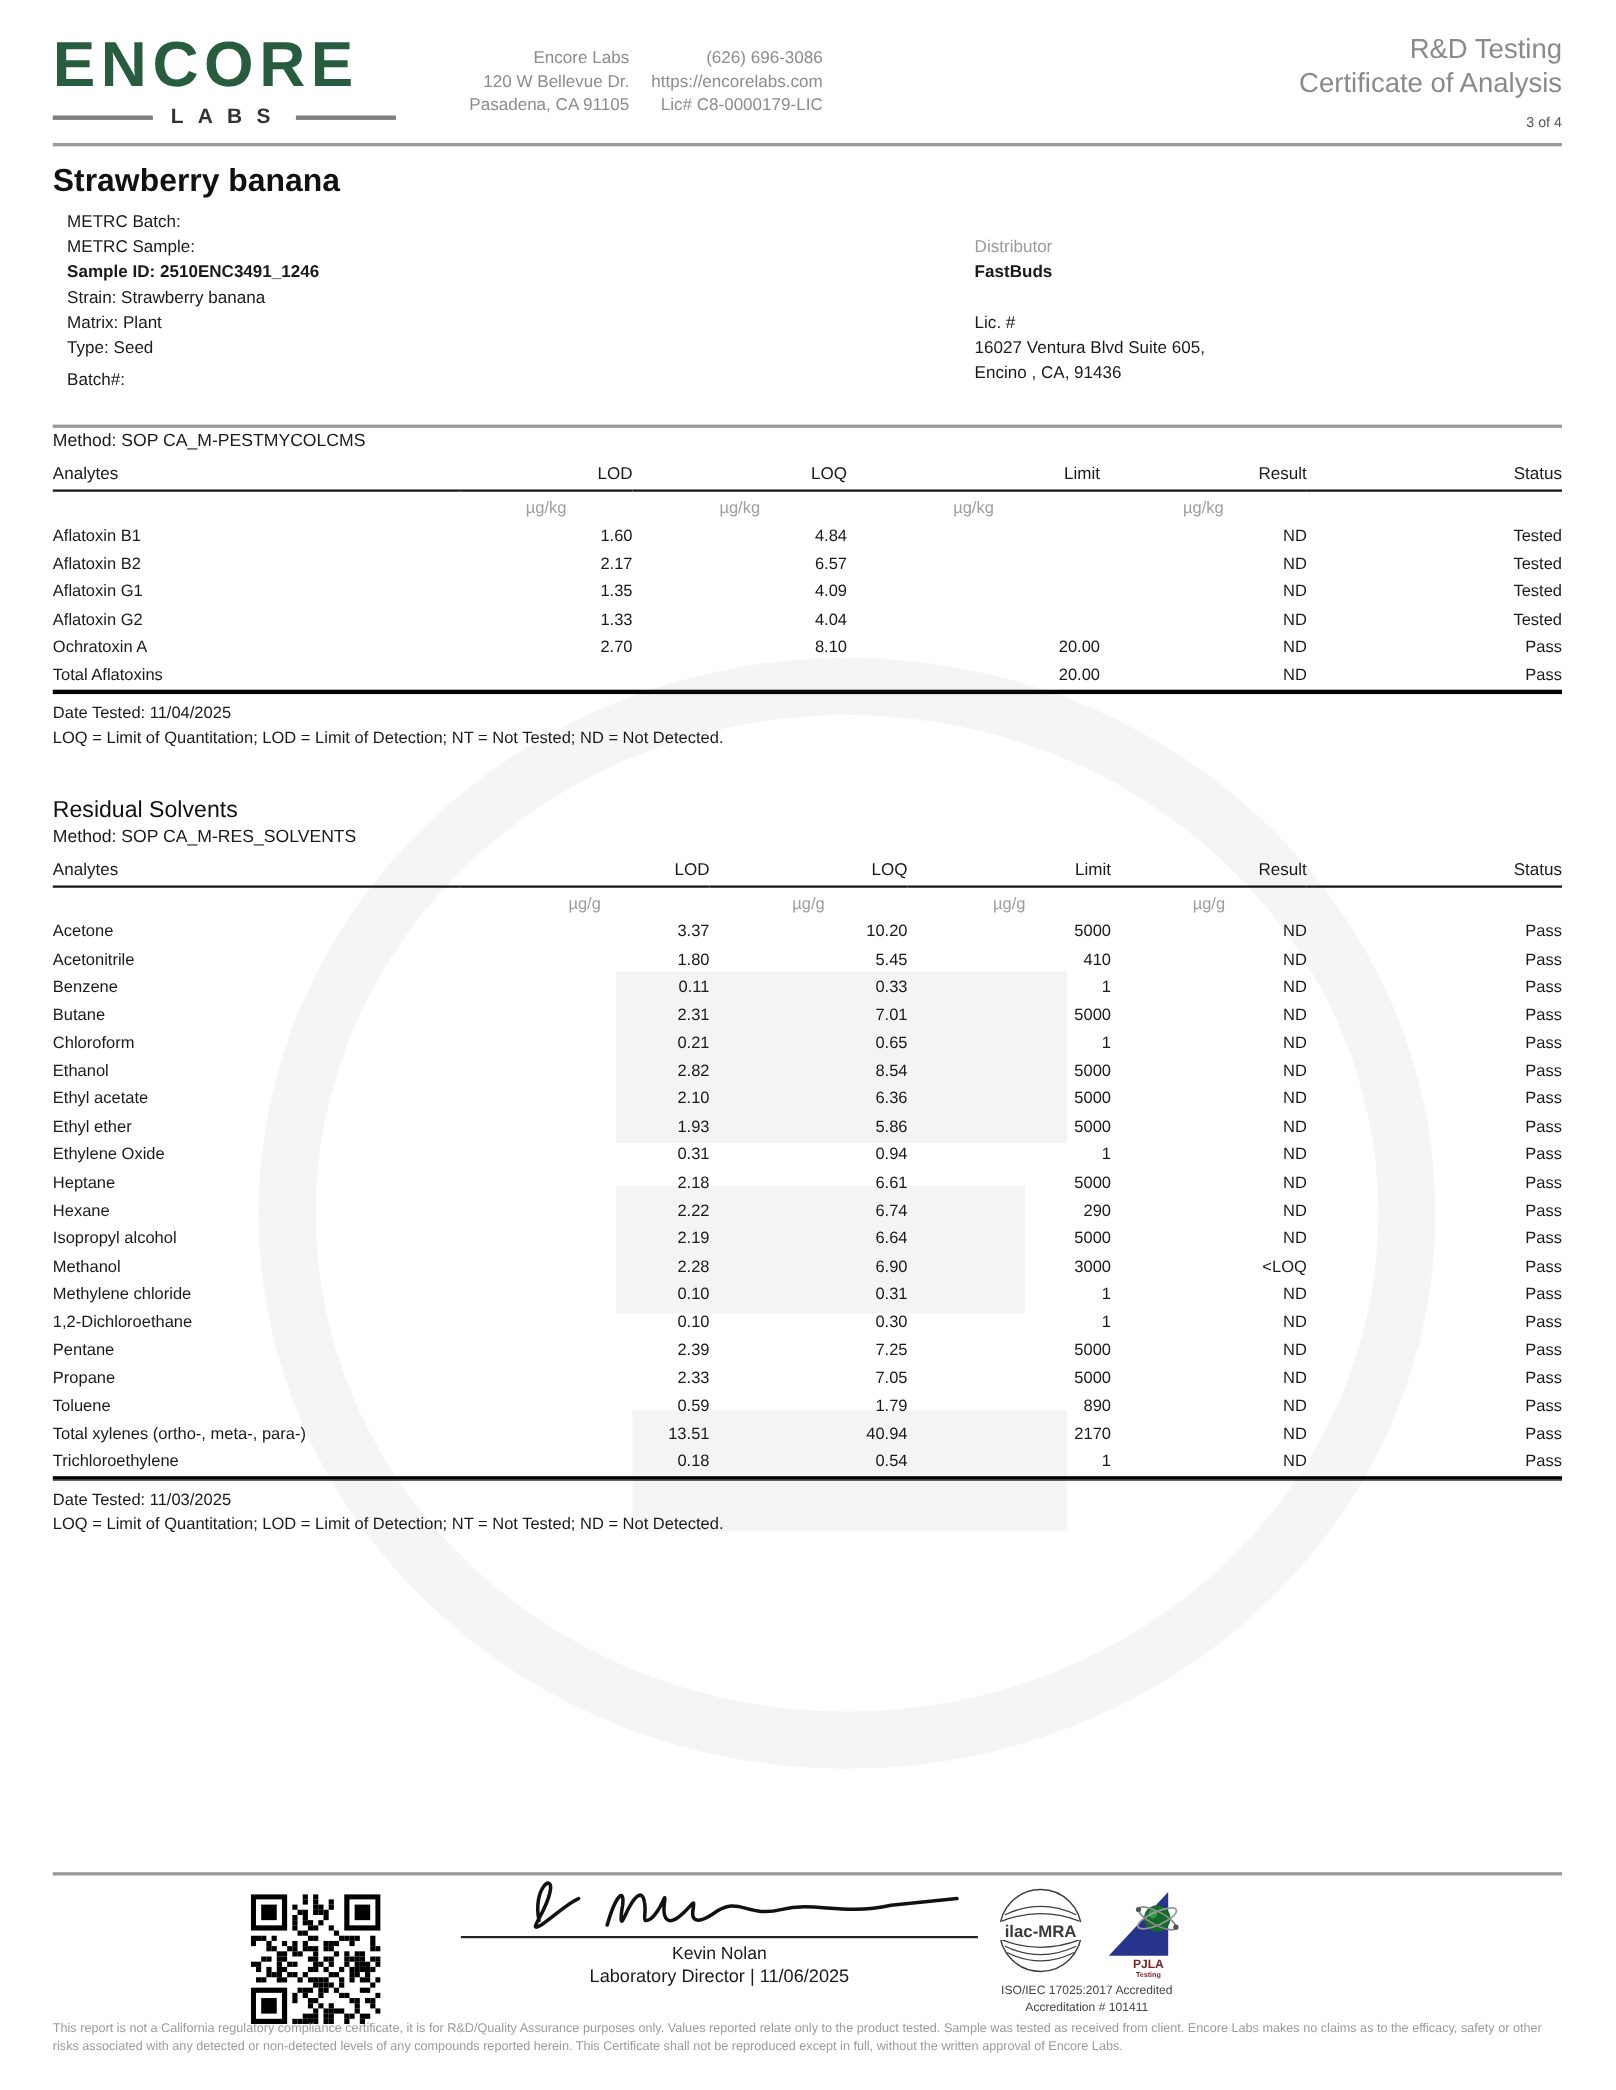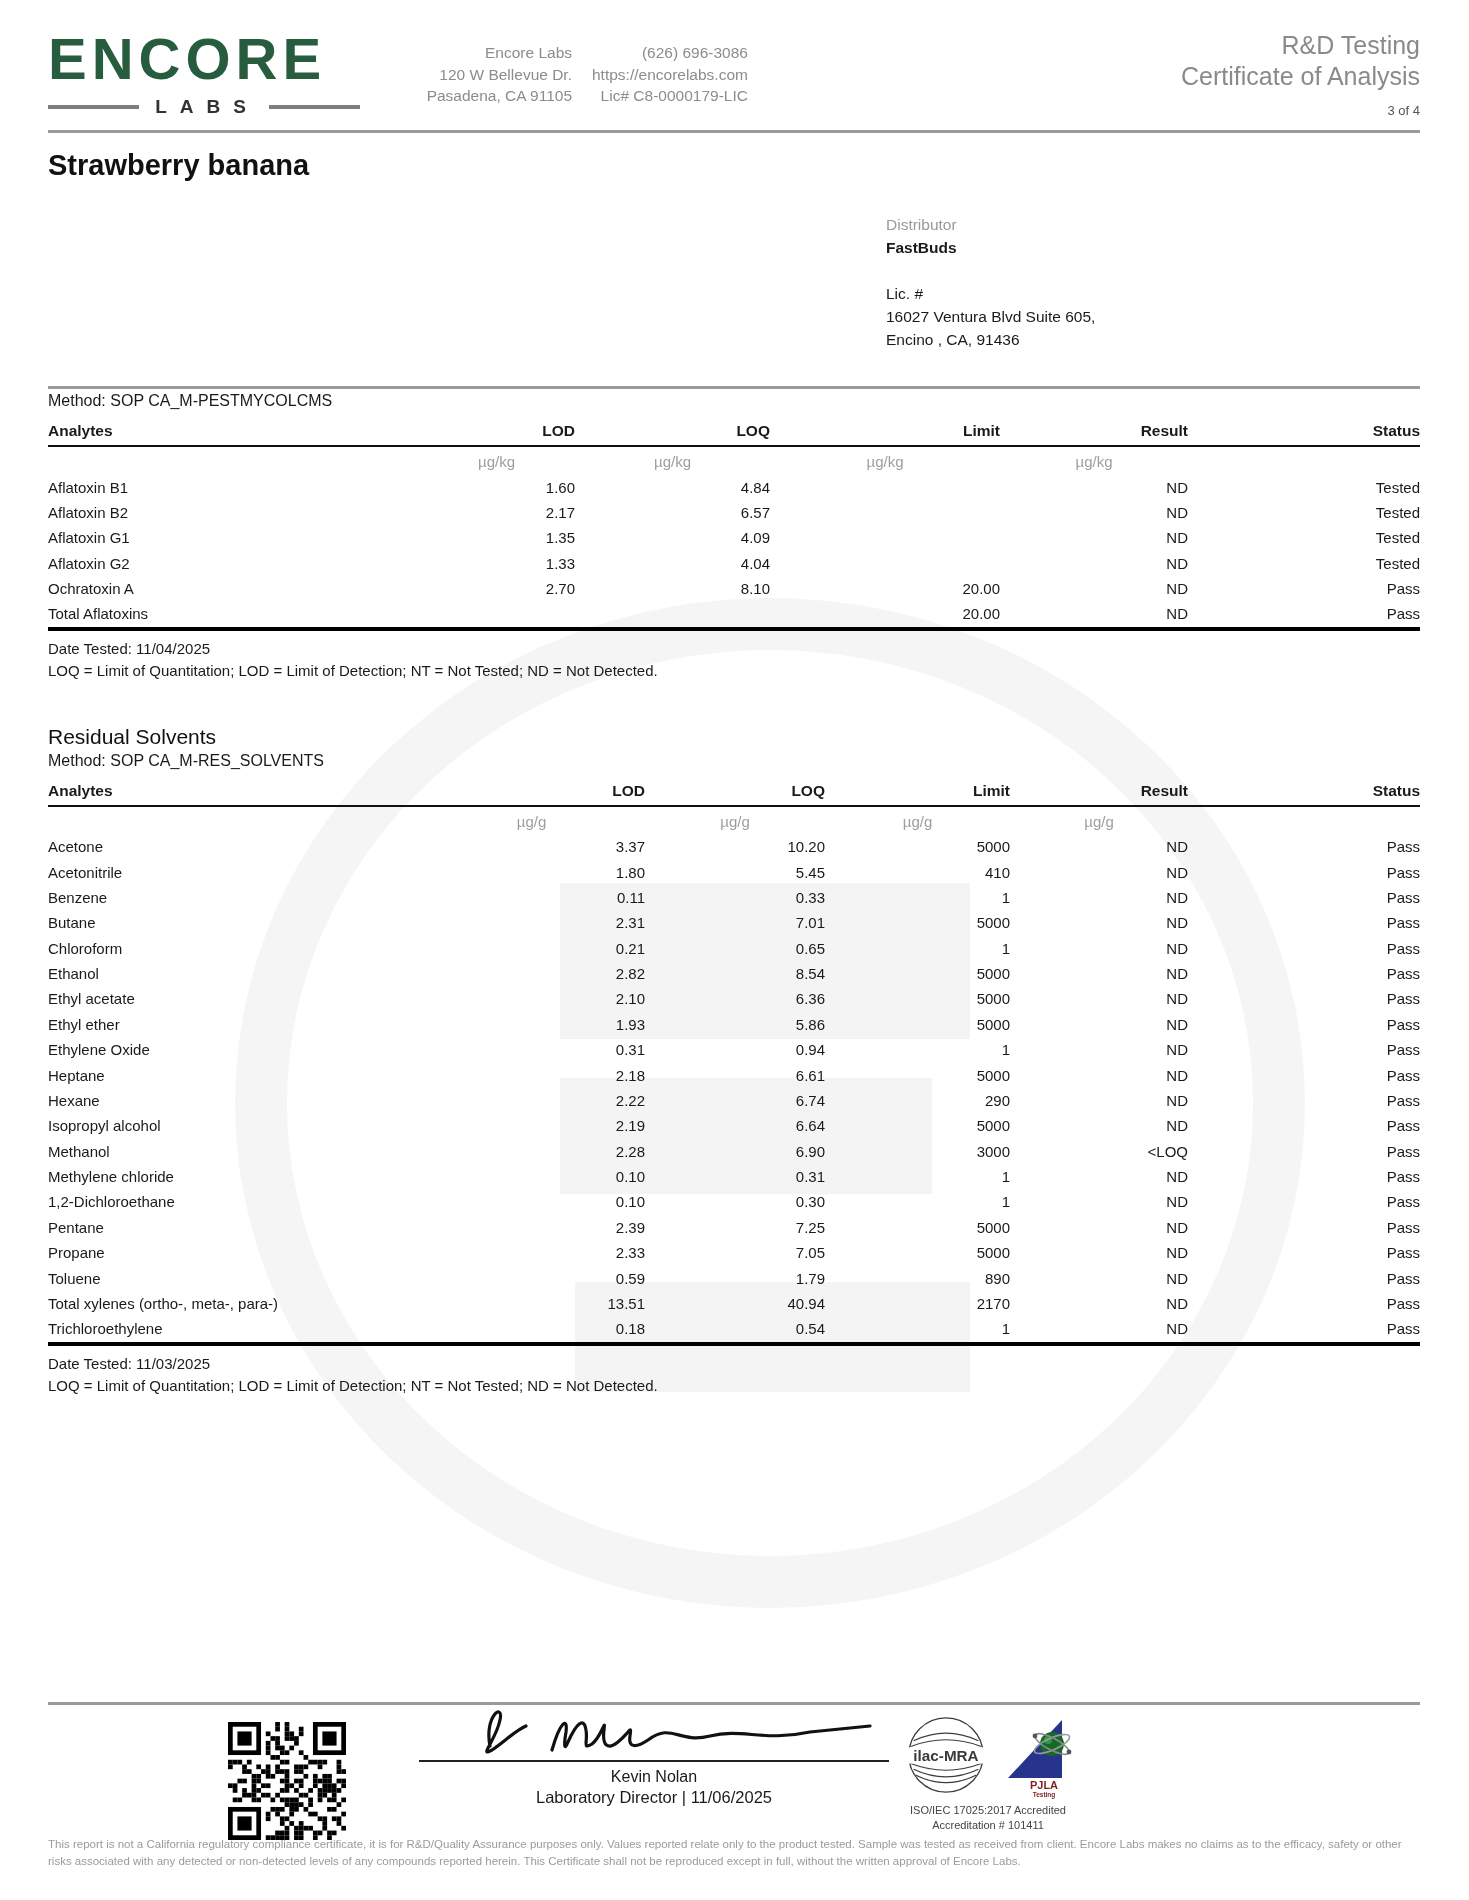--- a/index.html
+++ b/index.html
@@ -51,21 +51,21 @@
   .sect-h { font-size:21px; color:#111; font-weight:400; }
   .sect-m { font-size:16px; margin-top:3px; }
   .mycotoxins .sect-h { margin-top:48px; }
   .solvents  .sect-h { margin-top:46px; }
   .tbl { margin-top:8px; }
   .trow { display:grid; align-items:center; }
   .grid-myco .trow { grid-template-columns:370px 157px 195px 230px 188px 1fr; }
   .grid-solv .trow { grid-template-columns:370px 227px 180px 185px 178px 1fr; }
   .tcell { text-align:right; font-size:15px; padding:4.2px 0; }
   .tcell.left { text-align:left; }
-  .trow.thead .tcell { font-weight:700; font-size:15.5px; border-bottom:2.5px solid #111; padding-bottom:5px; }
+  .trow.thead .tcell { font-weight:400; font-size:15.5px; border-bottom:2.5px solid #111; padding-bottom:5px; }
   .trow.tunits .tcell { color:#9e9e9e; padding-top:6px;text-align:center; }
   .tbl-end { border-top:3px solid #000; border-bottom:1px solid #000; height:4px; }
   .date-tested { font-size:15px; margin-top:9px; }
   .legend { font-size:15px; margin-top:5px; }
 
   
   .foot-rule { position:absolute; left:48px; width:1372px; top:1702px; height:3px; background:#9a9a9a; z-index:1; }
   .qr { position:absolute; left:228px; top:1722px; width:118px; height:118px; z-index:1; }
   .sig-block { position:absolute; left:419px; top:1688px; width:470px; text-align:center; z-index:1; }
   .sig-svg { display:block; margin:0 auto; }
@@ -114,20 +114,29 @@
       <div class="hdr-right">
         <div class="big">R&amp;D Testing</div>
         <div class="big">Certificate of Analysis</div>
         <div class="pg">3 of 4</div>
       </div>
     </div>
     <div class="rule top"></div>
 
     <div class="title">Strawberry banana</div>
     <div class="info">
+      <div class="col colL">
+        <div>METRC Batch:</div>
+        <div>METRC Sample:</div>
+        <div class="b">Sample ID: 2510ENC3491_1246</div>
+        <div>Strain: Strawberry banana</div>
+        <div>Matrix: Plant</div>
+        <div>Type: Seed</div>
+        <span class="batch">Batch#:</span>
+      </div>
       <div class="col colR">
         <div class="muted">Distributor</div>
         <div class="b">FastBuds</div>
         <div class="gap"></div>
         <div>Lic. #</div>
         <div>16027 Ventura Blvd Suite 605,</div>
         <div>Encino , CA, 91436</div>
       </div>
     </div>
     <div class="rule sep"></div>

